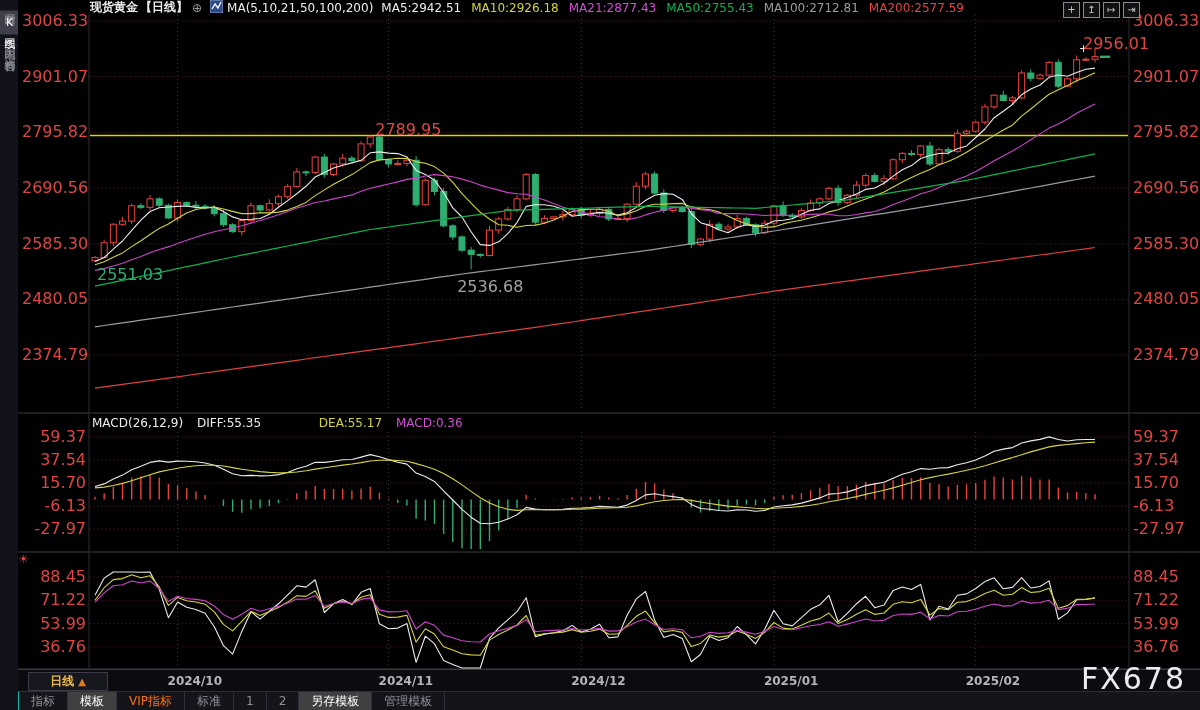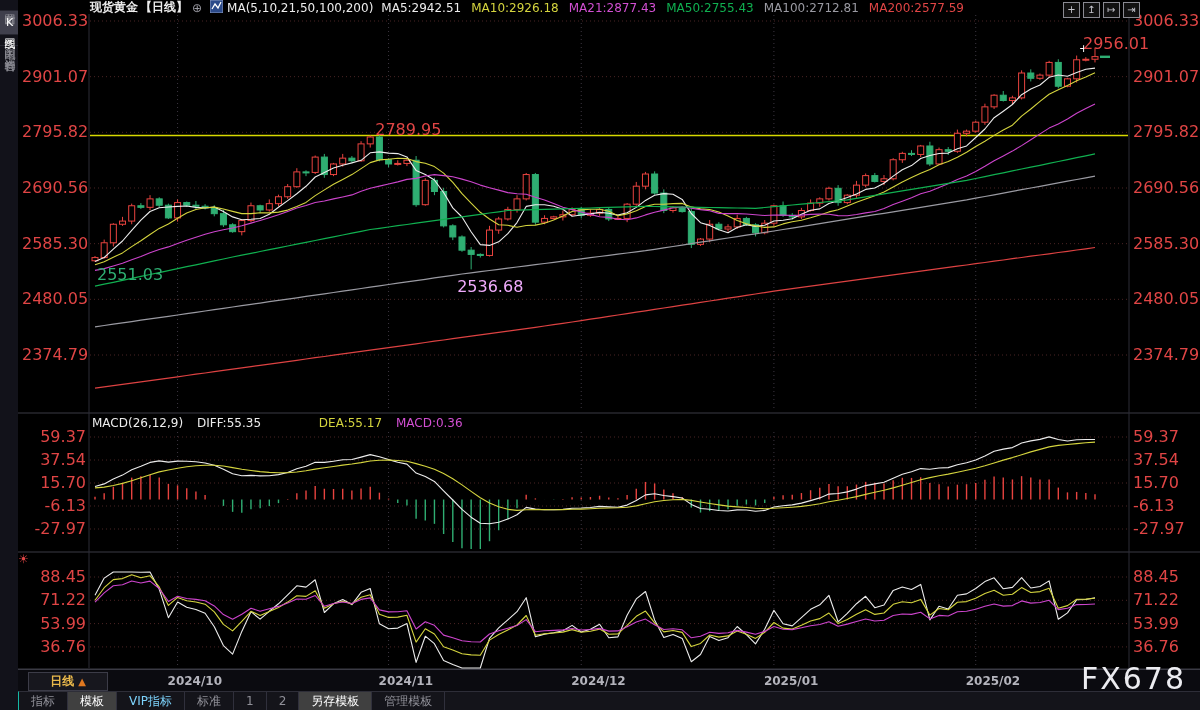--- a/index.html
+++ b/index.html
@@ -43,21 +43,21 @@
               background:#17171e;text-align:center;font-size:12px;line-height:17px;cursor:pointer;}
   .period-btn .p-label{color:#e8b84b;font-weight:bold;}
   .period-btn .p-arrow{color:#e07820;font-size:10px;margin-left:4px;}
   .date-label{position:absolute;top:4px;font-size:12px;font-weight:bold;color:#b4b4bc;}
   
   .toolbar{position:absolute;left:18px;right:0;top:691px;height:19px;background:#14141a;
            border-top:1px solid #2e2e38;display:flex;z-index:6;border-left:1px solid #14b8a6;}
   .tab{font-size:12px;line-height:18px;padding:0 12px;color:#909098;border-right:1px solid #30303c;
        cursor:pointer;white-space:nowrap;}
   .tab.active{background:#404040;color:#fff;}
-  .tab.vip{color:#7dd3fc;}
+  .tab.vip{color:#f97316;}
   
   .watermark{position:absolute;right:14px;bottom:14px;font-size:30px;color:#ececf0;
              letter-spacing:2px;z-index:7;font-weight:normal;}
 </style>
 </head>
 <body>
 
 <div id="app">
 
   <div class="sidebar">
@@ -532,15 +532,15 @@
     <div class="axis-label axis-left" style="top: 570px;">88.45</div>
     <div class="axis-label axis-right" style="top: 570px;">88.45</div>
     <div class="axis-label axis-left" style="top: 593.3px;">71.22</div>
     <div class="axis-label axis-right" style="top: 593.3px;">71.22</div>
     <div class="axis-label axis-left" style="top: 616.6px;">53.99</div>
     <div class="axis-label axis-right" style="top: 616.6px;">53.99</div>
     <div class="axis-label axis-left" style="top: 639.9px;">36.76</div>
     <div class="axis-label axis-right" style="top: 639.9px;">36.76</div>
     <div class="annot" style="left: 375.229px; top: 120.436px; color: rgb(224, 69, 69);">2789.95</div>
     <div class="annot" style="left: 97px; top: 264.793px; color: rgb(46, 174, 114);">2551.03</div>
-    <div class="annot" style="left: 457.146px; top: 277.382px; color: #f0abfc;">2536.68</div>
+    <div class="annot" style="left: 457.146px; top: 277.382px; color: #a3a3a3;">2536.68</div>
     <div class="annot" style="left: 1083px; top: 33.6125px; color: rgb(224, 69, 69);">2956.01</div>
   </div>
 
 </body></html>

